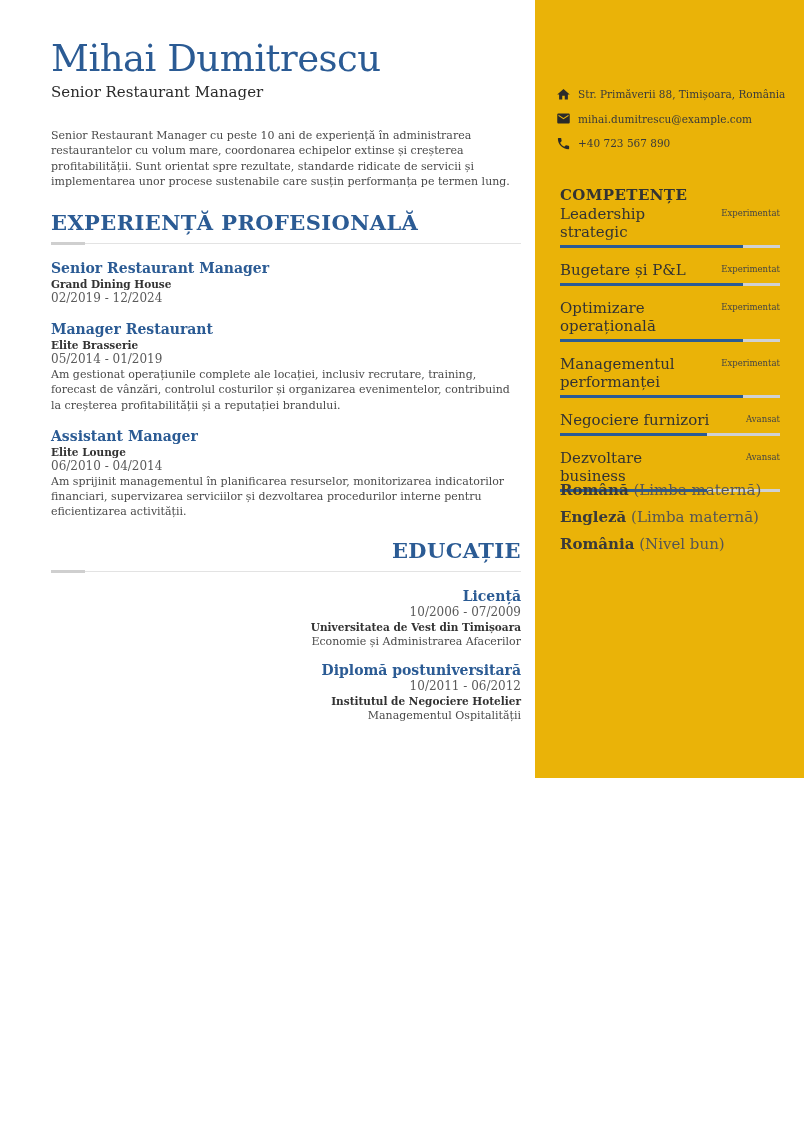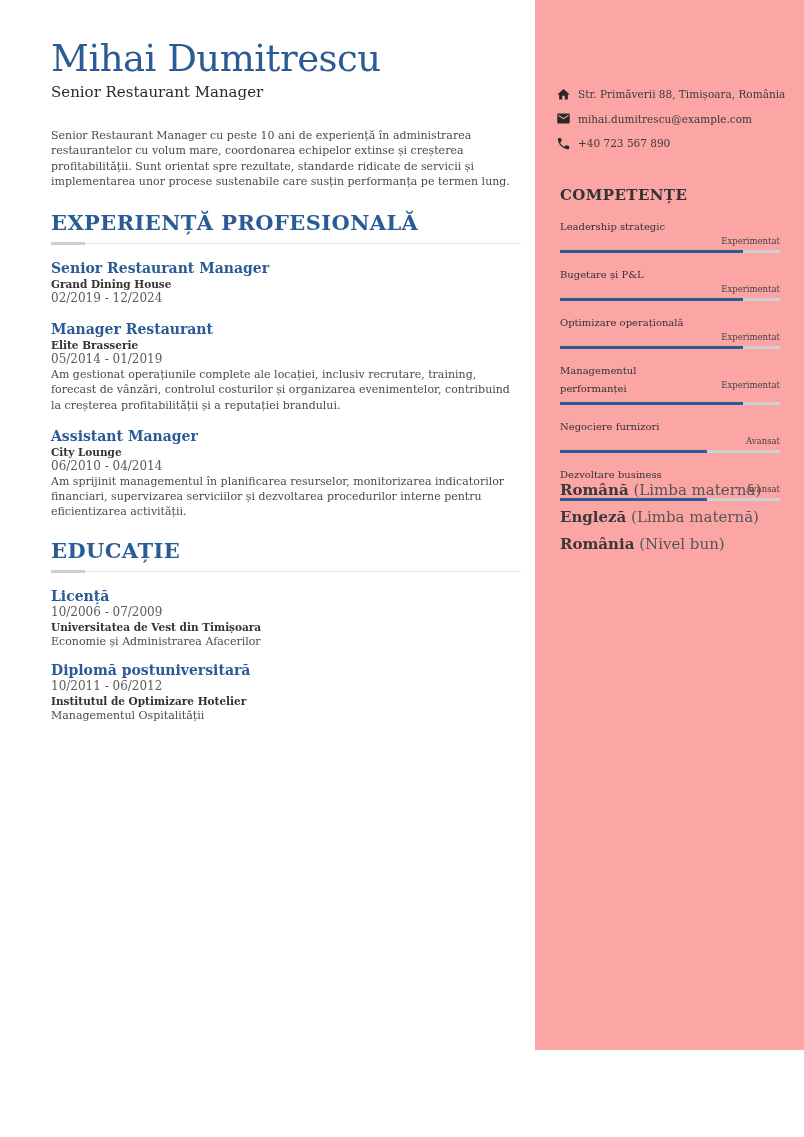--- a/index.html
+++ b/index.html
@@ -16,36 +16,36 @@
     .section-rule .line { position: absolute; left: 0; right: 0; top: 1px; height: 1px; background: #e3e3e3; }
     .section-rule .accent { position: absolute; left: 0; top: 0; width: 34px; height: 3px; background: #cfcfcf; }
 
     .exp-section { margin-top: 24px; }
     .entry { margin-bottom: 14px; }
     .entry-title { font-size: 14px; font-weight: bold; color: #2b5b94; line-height: 18px; }
     .entry-org { font-size: 10.5px; font-weight: bold; color: #333; line-height: 14px; }
     .entry-date { font-size: 12px; color: #5a5a5a; line-height: 15px; }
     .entry-desc { font-size: 11px; color: #4a4a4a; line-height: 15.2px; }
 
-    .edu-section { margin-top: 22px; }
+    .edu-section { margin-top: 22px; text-align: right; }
     .edu-entry { margin-bottom: 12px; }
     .edu-sub { font-size: 11px; color: #4a4a4a; line-height: 15px; }
 
-    .sidebar { position: absolute; left: 535px; top: 0; width: 269px; height: 1050px; background: #fca5a5; }
+    .sidebar { position: absolute; left: 535px; top: 0; width: 269px; height: 778px; background: #eab308; }
     .contact { position: absolute; left: 20px; top: 82px; }
     .contact-row { display: flex; align-items: center; height: 24.5px; font-size: 10.5px; color: #3a3a3a; }
     .contact-row .icon { width: 16px; height: 16px; margin-right: 7px; display: flex; align-items: center; justify-content: center; }
     .contact-row svg { width: 15px; height: 15px; fill: #2a2a2a; }
 
     .side-section-title { font-size: 15px; font-weight: bold; color: #333; letter-spacing: 0.4px; }
     .skills { position: absolute; left: 25px; top: 186px; width: 220px; }
     .skill { position: relative; margin-top: 0; }
     .skill-head { display: flex; justify-content: space-between; align-items: flex-start; }
-    .skill-name { font-size: 10px; color: #333; line-height: 18px; width: 150px; }
-    .skill-level { font-size: 8.5px; color: #444; margin-top: 18px; }
+    .skill-name { font-size: 15px; color: #333; line-height: 18px; width: 150px; }
+    .skill-level { font-size: 8.5px; color: #444; margin-top: 3px; }
     .skill-bar { position: relative; height: 3px; background: #cfd1d5; margin-top: 4px; margin-bottom: 13px; }
     .skill-bar .fill { position: absolute; left: 0; top: 0; height: 3px; background: #2b5b94; }
 
     .languages { position: absolute; left: 25px; top: 477px; width: 230px; }
     .lang { font-size: 15px; color: #555; line-height: 27px; }
     .lang b { color: #3a3a3a; }
   </style>
 </head>
 <body>
 
@@ -67,21 +67,21 @@
       <div class="entry-date">02/2019 - 12/2024</div>
     </div>
     <div class="entry">
       <div class="entry-title">Manager Restaurant</div>
       <div class="entry-org">Elite Brasserie</div>
       <div class="entry-date">05/2014 - 01/2019</div>
       <div class="entry-desc">Am gestionat operațiunile complete ale locației, inclusiv recrutare, training, forecast de vânzări, controlul costurilor și organizarea evenimentelor, contribuind la creșterea profitabilității și a reputației brandului.</div>
     </div>
     <div class="entry">
       <div class="entry-title">Assistant Manager</div>
-      <div class="entry-org">City Lounge</div>
+      <div class="entry-org">Elite Lounge</div>
       <div class="entry-date">06/2010 - 04/2014</div>
       <div class="entry-desc">Am sprijinit managementul în planificarea resurselor, monitorizarea indicatorilor financiari, supervizarea serviciilor și dezvoltarea procedurilor interne pentru eficientizarea activității.</div>
     </div>
   </section>
 
   <section class="edu-section">
     <h2 class="section-title">EDUCAȚIE</h2>
     <div class="section-rule">
         <div class="line"></div>
         <div class="accent"></div>
@@ -89,21 +89,21 @@
 
     <div class="edu-entry">
       <div class="entry-title">Licență</div>
       <div class="entry-date">10/2006 - 07/2009</div>
       <div class="entry-org">Universitatea de Vest din Timișoara</div>
       <div class="edu-sub">Economie și Administrarea Afacerilor</div>
     </div>
     <div class="edu-entry">
       <div class="entry-title">Diplomă postuniversitară</div>
       <div class="entry-date">10/2011 - 06/2012</div>
-      <div class="entry-org">Institutul de Optimizare Hotelier</div>
+      <div class="entry-org">Institutul de Negociere Hotelier</div>
       <div class="edu-sub">Managementul Ospitalității</div>
     </div>
   </section>
 </div>
 
 <aside class="sidebar">
   <div class="contact">
     <div class="contact-row">
       <span class="icon">
         <svg viewBox="0 0 24 24">
@@ -124,21 +124,21 @@
       <span class="icon">
         <svg viewBox="0 0 24 24">
             <path d="M6.62 10.79c1.44 2.83 3.76 5.14 6.59 6.59l2.2-2.2c.27-.27.67-.36 1.02-.24 1.12.37 2.33.57 3.57.57.55 0 1 .45 1 1V20c0 .55-.45 1-1 1-9.39 0-17-7.61-17-17 0-.55.45-1 1-1h3.5c.55 0 1 .45 1 1 0 1.25.2 2.45.57 3.57.11.35.03.74-.25 1.02l-2.2 2.2z"></path>
           </svg>
       </span>
       <span>+40 723 567 890</span>
     </div>
   </div>
 
   <div class="skills">
-    <h2 class="side-section-title" style="margin-bottom:14px;">COMPETENȚE</h2>
+    <h2 class="side-section-title" style="margin-bottom:1px;">COMPETENȚE</h2>
     <div class="skill">
       <div class="skill-head">
           <span class="skill-name">Leadership strategic</span>
           <span class="skill-level">Experimentat</span>
         </div>
       <div class="skill-bar">
           <div class="fill" style="width:83%"></div>
         </div>
     </div>
     <div class="skill">

